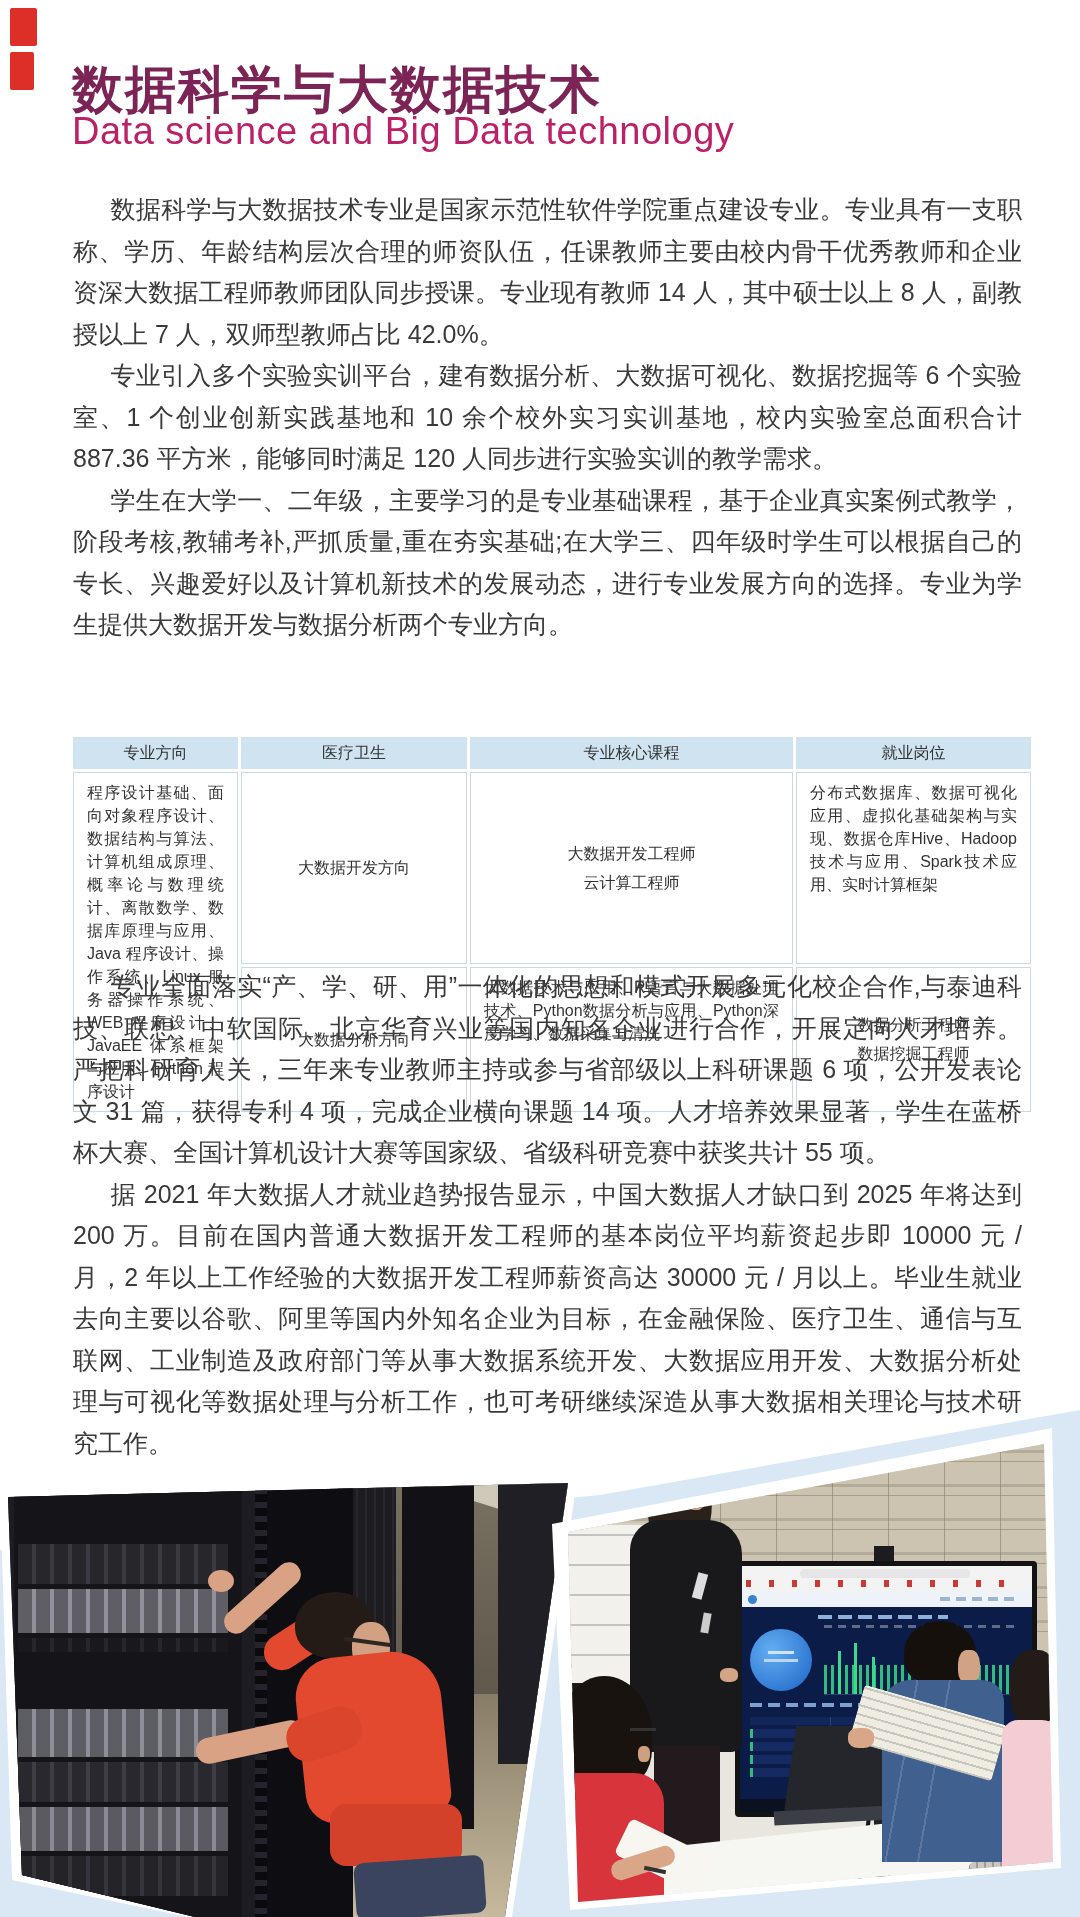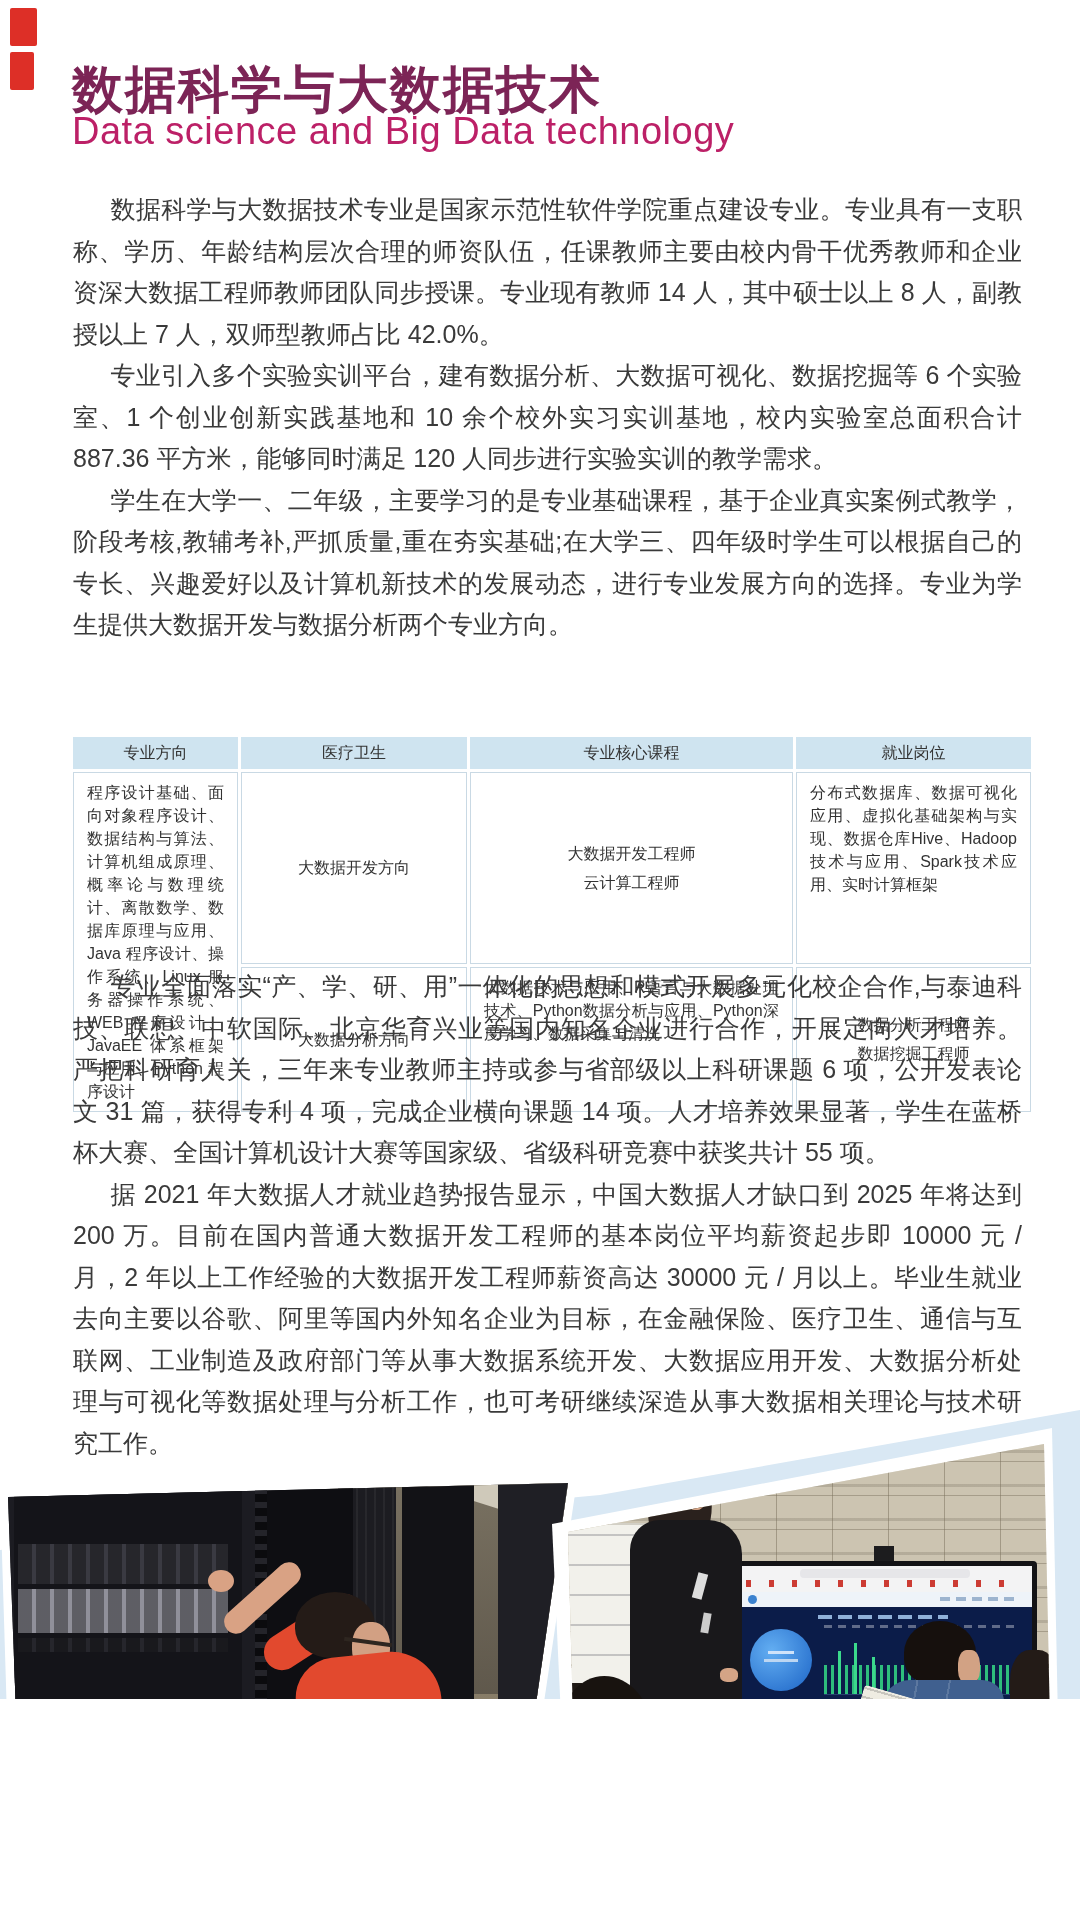--- a/index.html
+++ b/index.html
@@ -1,16 +1,16 @@
 <!DOCTYPE html>
 <html><head>
 <meta charset="utf-8">
 <style>
   html,body{margin:0;padding:0;background:#ffffff;}
-  .page{position:relative;width:1080px;height:1699px;background:#fff;overflow:hidden;
+  .page{position:relative;width:1080px;height:1917px;background:#fff;overflow:hidden;
         font-family:"Liberation Sans","DejaVu Sans",sans-serif;}
   
   .corner-mark{position:absolute;left:10px;top:8px;width:30px;height:84px;}
   .corner-mark .m1{position:absolute;left:0;top:0;width:27px;height:38px;background:#dd2f27;border-radius:2px;}
   .corner-mark .m2{position:absolute;left:0;top:44px;width:24px;height:38px;background:#dd2f27;border-radius:2px;}
   .title{position:absolute;left:72px;top:56px;font-size:51px;font-weight:bold;color:#7c2456;letter-spacing:2px;}
   .subtitle{position:absolute;left:72px;top:110px;font-size:38px;color:#bc2067;letter-spacing:0.5px;}
   
   .bodyblock{position:absolute;left:73px;width:949px;color:#3a3a3a;font-size:25px;line-height:41.5px;
              text-align:justify;font-weight:500;}

